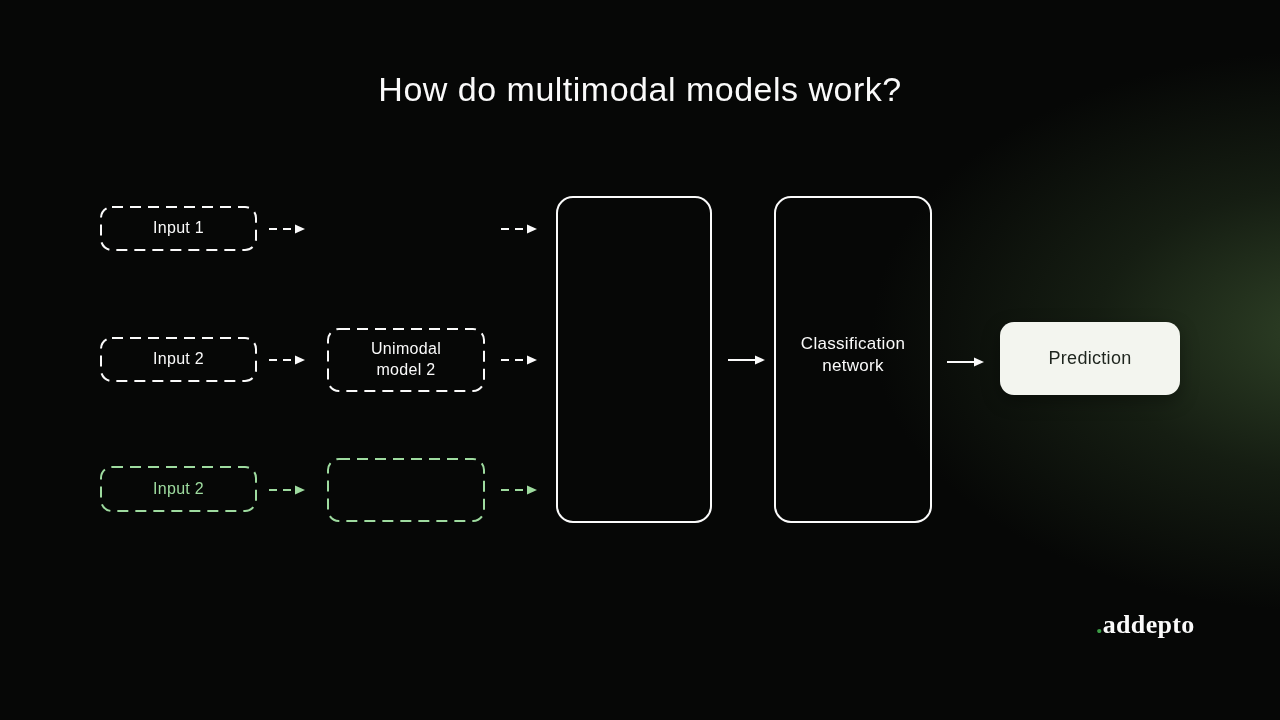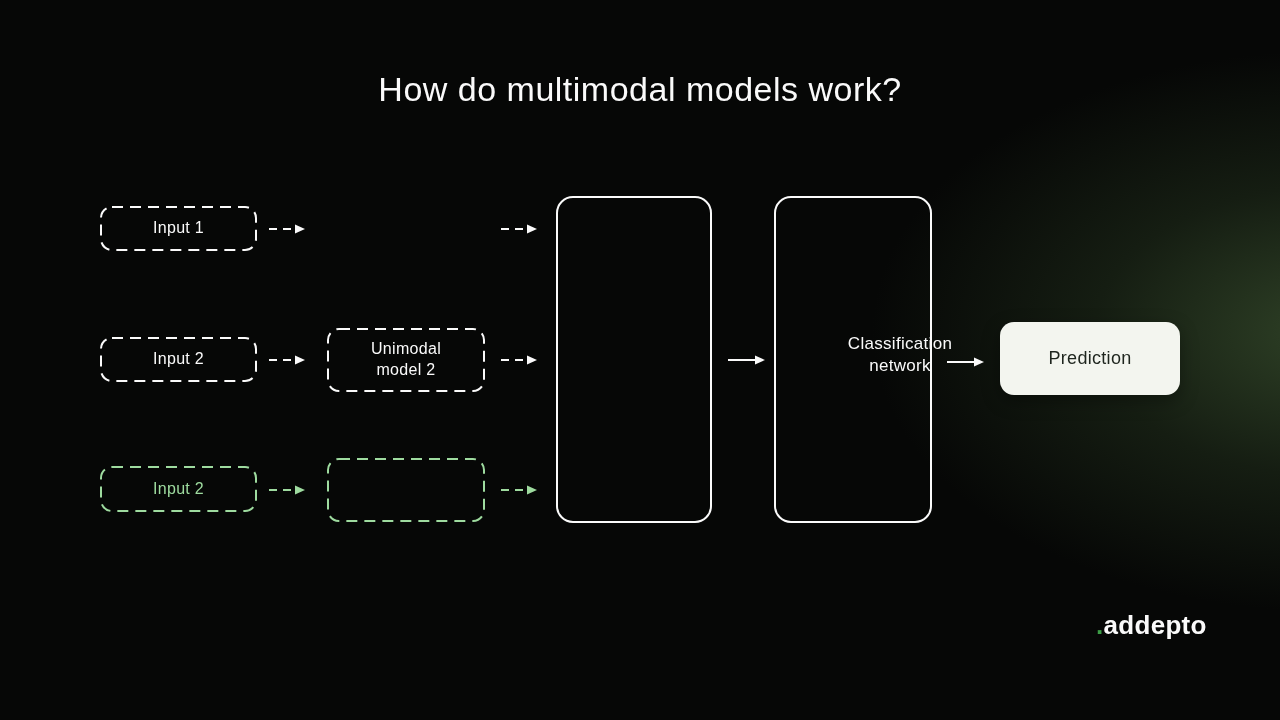--- a/index.html
+++ b/index.html
@@ -83,20 +83,21 @@
   }
 
   
   .logo {
     position: absolute;
     left: 1096px; top: 610px;
     font-size: 26px;
     font-weight: 700;
     letter-spacing: 0.3px;
     color: var(--white, #fafafa);
+    font-family: Liberation Serif, serif;
   }
   .logo-dot { color: var(--logo-green, #3c9d46); }
 </style>
 </head>
 <body>
 
 <div class="stage">
 
   <h1 class="title">How do multimodal models work?</h1>
 
@@ -174,21 +175,21 @@
       </svg>
   </div>
 
   <div class="arrow solid row-white" style="left:727px; top:354px;">
     <svg width="38" height="12" viewBox="0 0 38 12">
         <line class="shaft" x1="1" y1="6" x2="28" y2="6"></line>
         <path class="head" d="M28 1.5 L38 6 L28 10.5 Z"></path>
       </svg>
   </div>
 
-  <div class="flow-box row-white" style="left:774px; top:196px; width:158px; height:318px;padding-left:47px;">
+  <div class="flow-box row-white" style="left:774px; top:196px; width:158px; height:318px;">
     <svg class="border-svg" width="158" height="327">
         <rect x="1" y="1" width="156" height="325" rx="16"></rect>
       </svg>
     <span class="box-label big-label class-label">Classification network</span>
   </div>
 
   <div class="arrow solid row-white" style="left:946px; top:356px;">
     <svg width="38" height="12" viewBox="0 0 38 12">
         <line class="shaft" x1="1" y1="6" x2="28" y2="6"></line>
         <path class="head" d="M28 1.5 L38 6 L28 10.5 Z"></path>

